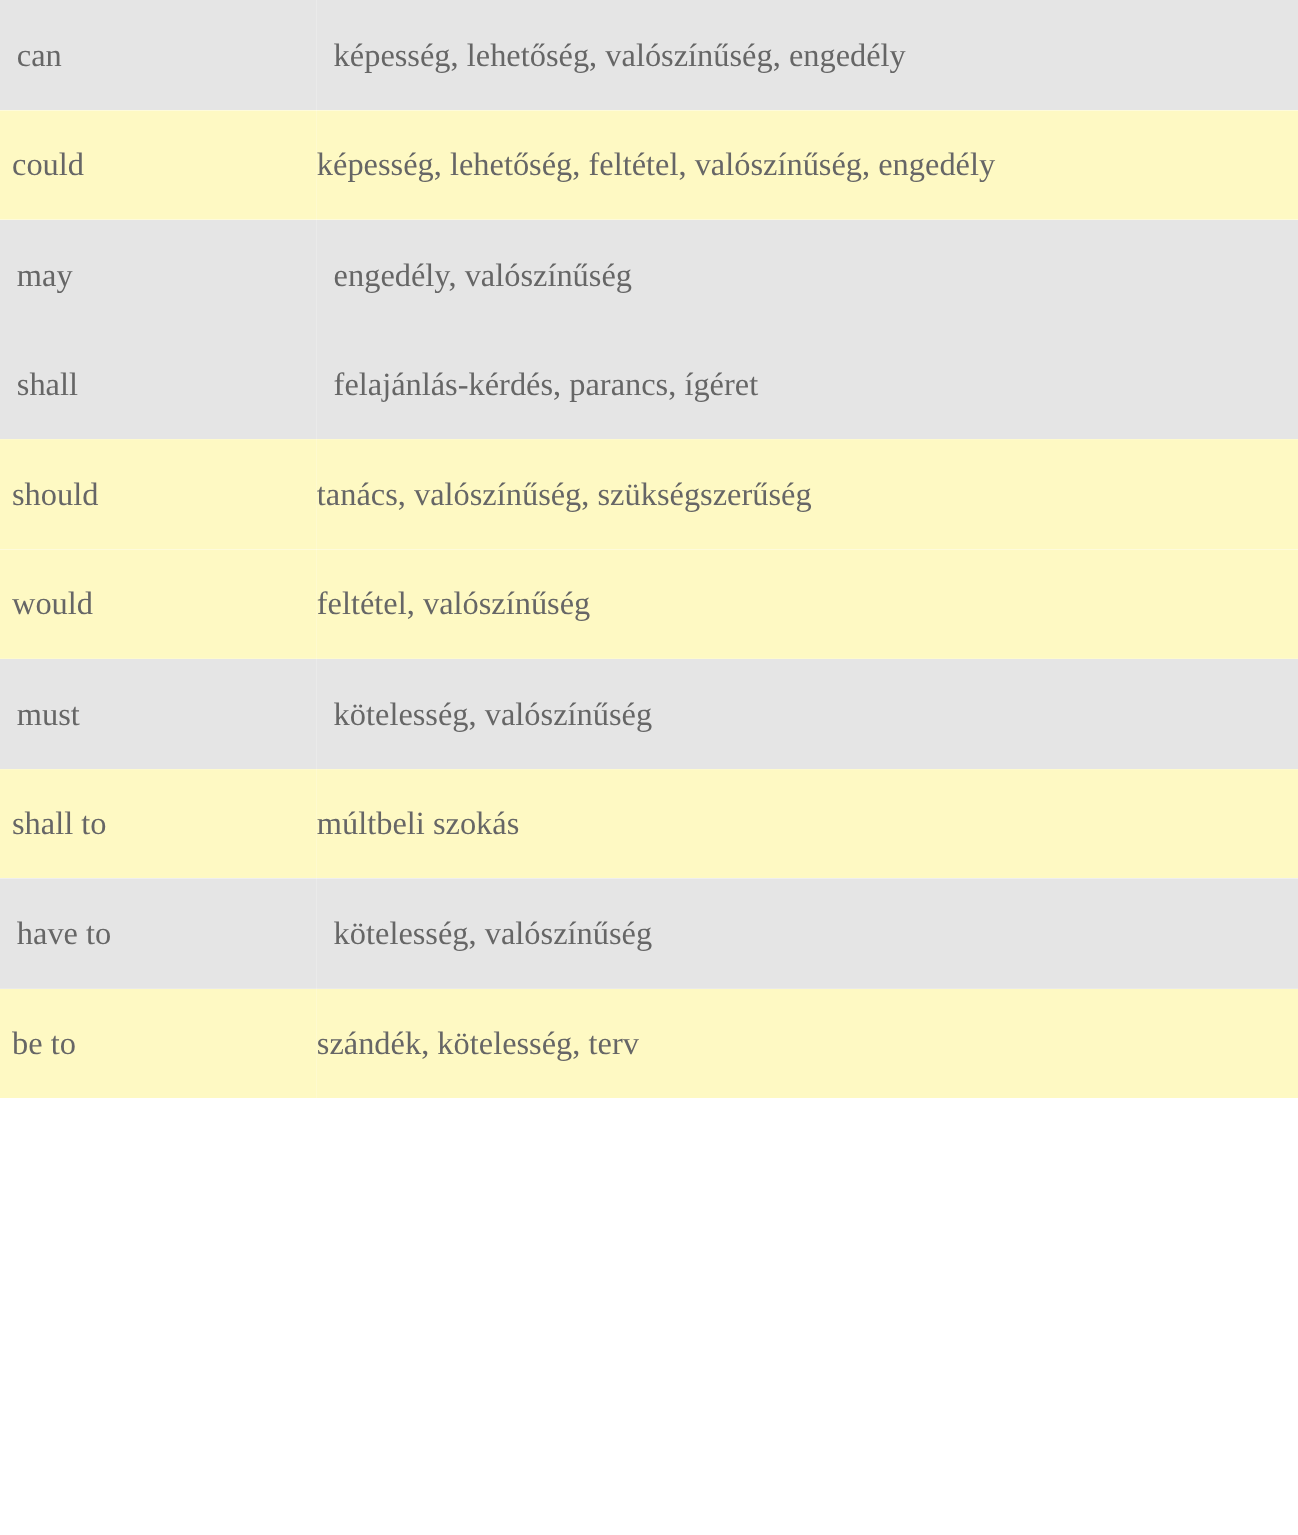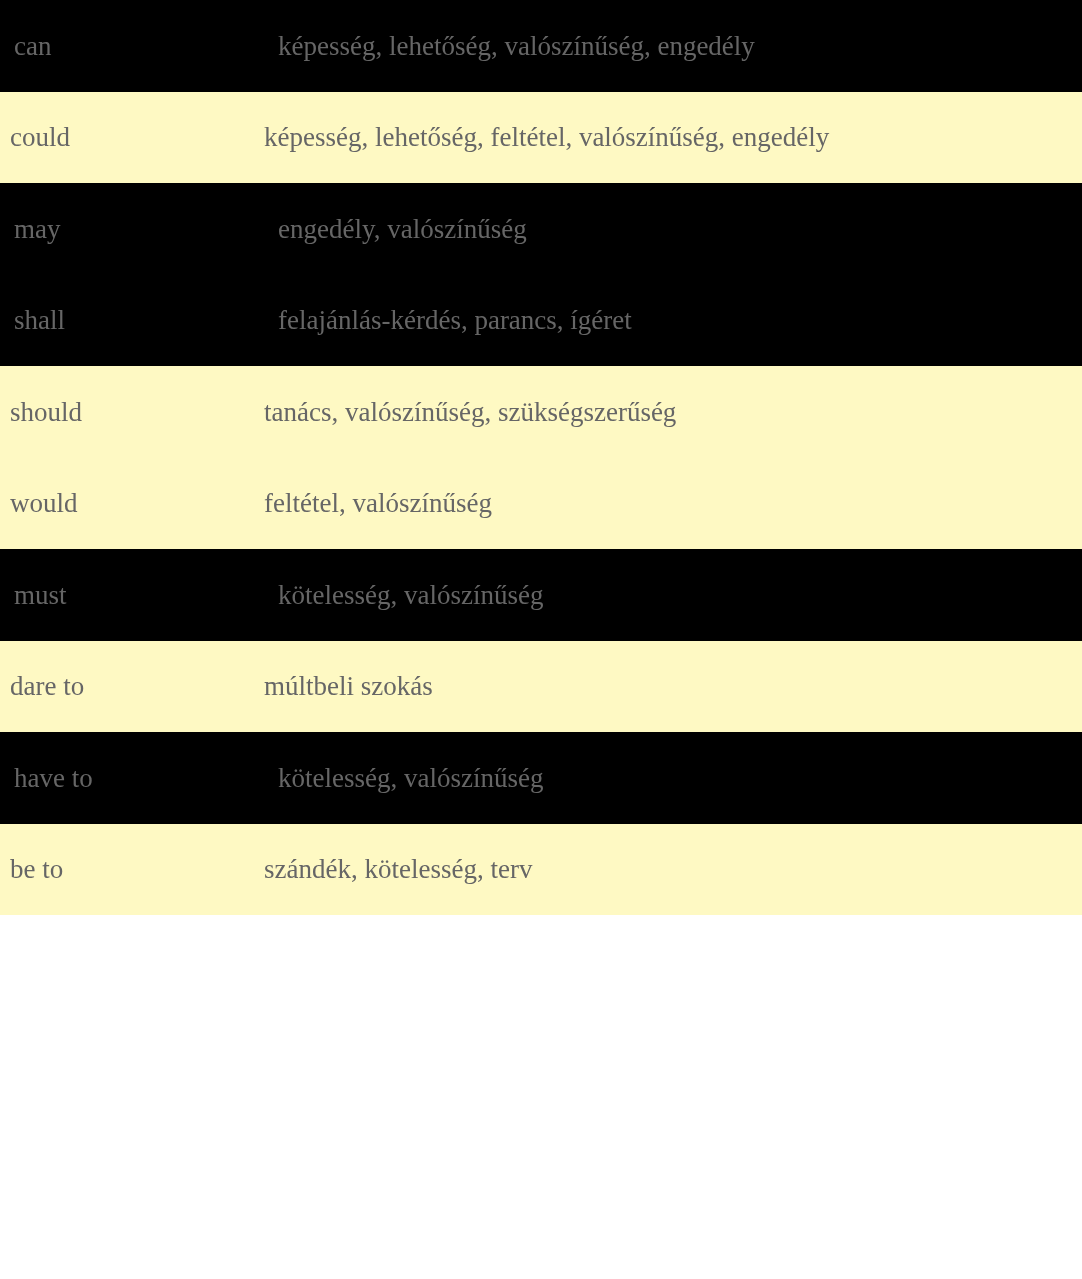--- a/index.html
+++ b/index.html
@@ -11,21 +11,21 @@
     width: 1082px;
     font-family: "Liberation Serif", "DejaVu Serif", serif;
     color: #666666;
   }
   .modal-table {
     width: 1082px;
     border-collapse: collapse;
     table-layout: fixed;
   }
   .modal-table tr.row-odd td {
-    background: #000000;
+    background: #e5e5e5;
     padding-left: 14px;
   }
   .modal-table tr.row-even td {
     background: #fef9c3;
   }
   .modal-table td {
     height: 91.5px;
     padding: 0 0 0 10px;
     vertical-align: middle;
     font-size: 27px;
@@ -74,21 +74,21 @@
     </tr>
     <tr class="row-even">
       <td class="col-form">would</td>
       <td class="col-meaning"><span>feltétel, valószínűség</span></td>
     </tr>
     <tr class="row-odd">
       <td class="col-form">must</td>
       <td class="col-meaning"><span>kötelesség, valószínűség</span></td>
     </tr>
     <tr class="row-even">
-      <td class="col-form">dare to</td>
+      <td class="col-form">shall to</td>
       <td class="col-meaning"><span>múltbeli szokás</span></td>
     </tr>
     <tr class="row-odd">
       <td class="col-form">have to</td>
       <td class="col-meaning"><span>kötelesség, valószínűség</span></td>
     </tr>
     <tr class="row-even">
       <td class="col-form">be to</td>
       <td class="col-meaning"><span>szándék, kötelesség, terv</span></td>
     </tr>

